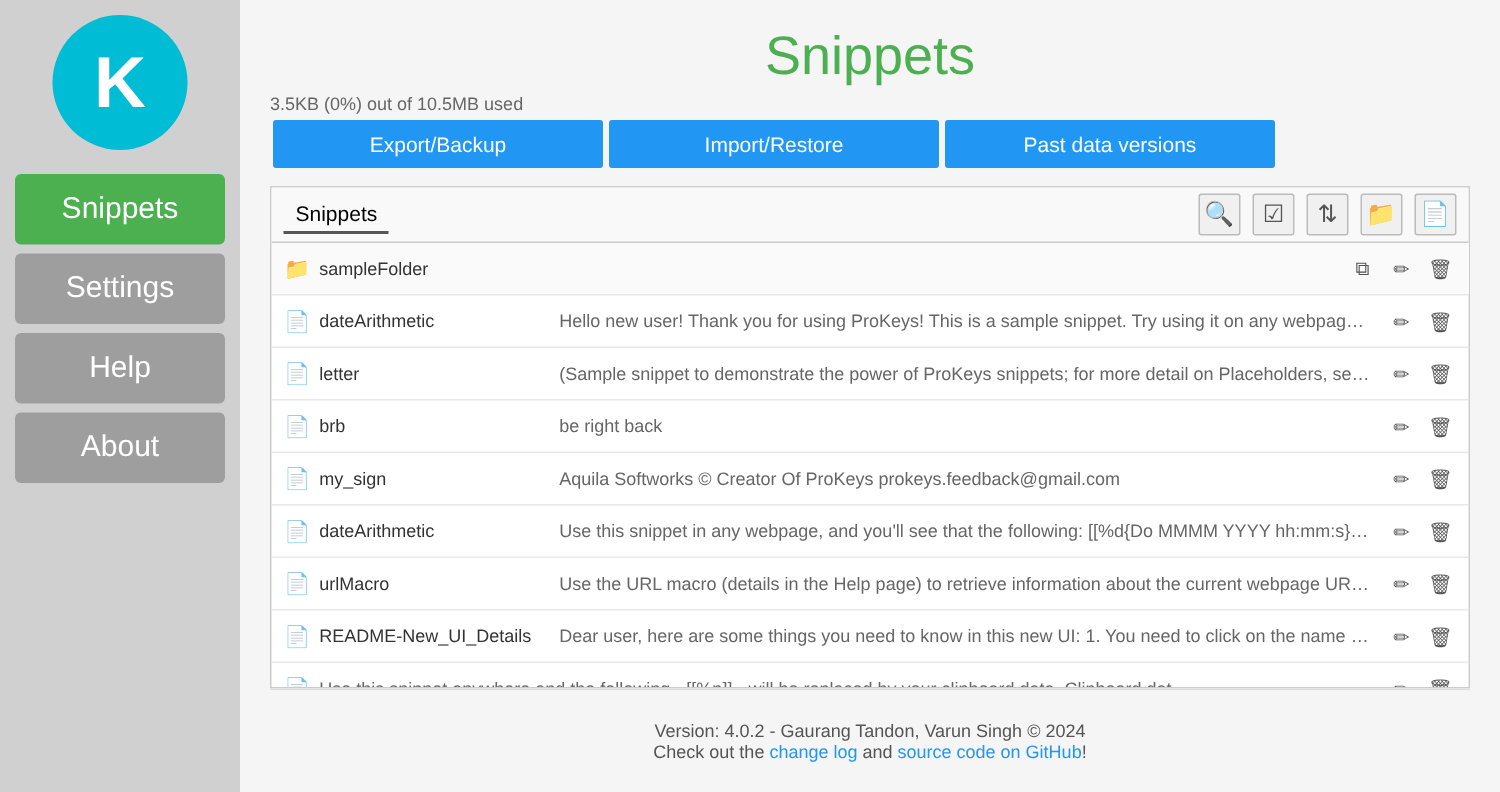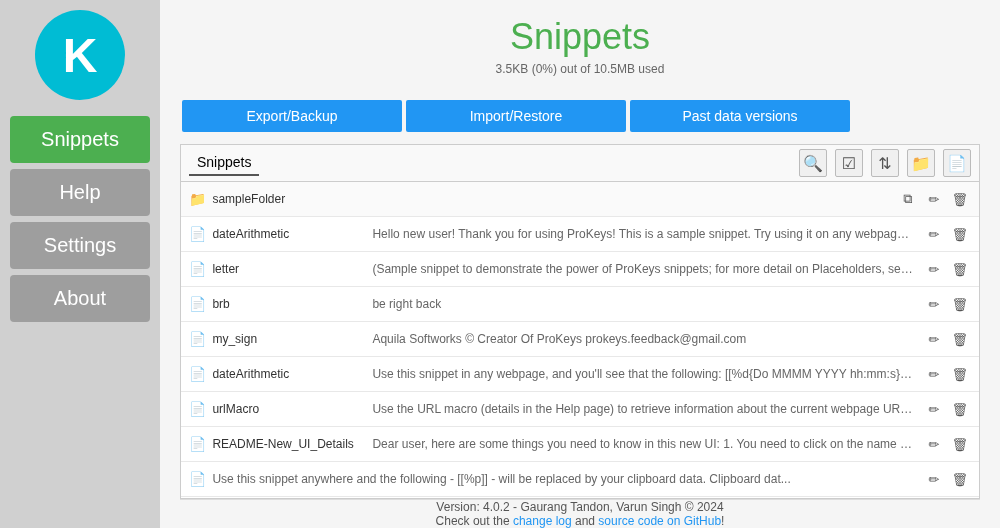--- a/index.html
+++ b/index.html
@@ -77,22 +77,21 @@
 
     #page-title {
       font-size: 36px;
       color: #4caf50;
       font-weight: normal;
     }
 
     #storage-info {
       font-size: 12px;
       color: #666;
-      text-align: center;
-      margin-bottom: 24px;
+      margin-bottom: 4px;
     }
 
     #action-buttons {
       display: flex;
       gap: 0;
       margin-bottom: 12px;
     }
 
     .action-btn {
       padding: 8px 24px;
@@ -216,21 +215,21 @@
 
     .folder-actions {
       display: flex;
       gap: 4px;
       flex-shrink: 0;
     }
 
     
     #footer {
       text-align: center;
-      padding: 0 0;
+      padding: 20px 0;
       font-size: 12px;
       color: #555;
       border-top: 1px solid #ddd;
       background: #f5f5f5;
     }
 
     #footer a {
       color: #2196f3;
       text-decoration: none;
     }
@@ -240,24 +239,24 @@
 
 <div id="sidebar">
   <div id="logo-container">
     <span id="logo-letter">K</span>
   </div>
 
   <div class="nav-btn active">
     <span>Snippets</span>
   </div>
   <div class="nav-btn inactive">
+    <span>Settings</span>
+  </div>
+  <div class="nav-btn inactive">
     <span>Help</span>
-  </div>
-  <div class="nav-btn inactive">
-    <span>Settings</span>
   </div>
   <div class="nav-btn inactive">
     <span>About</span>
   </div>
 </div>
 
 <div id="main">
   <div id="page-title-area">
     <h1 id="page-title">Snippets</h1>
   </div>

